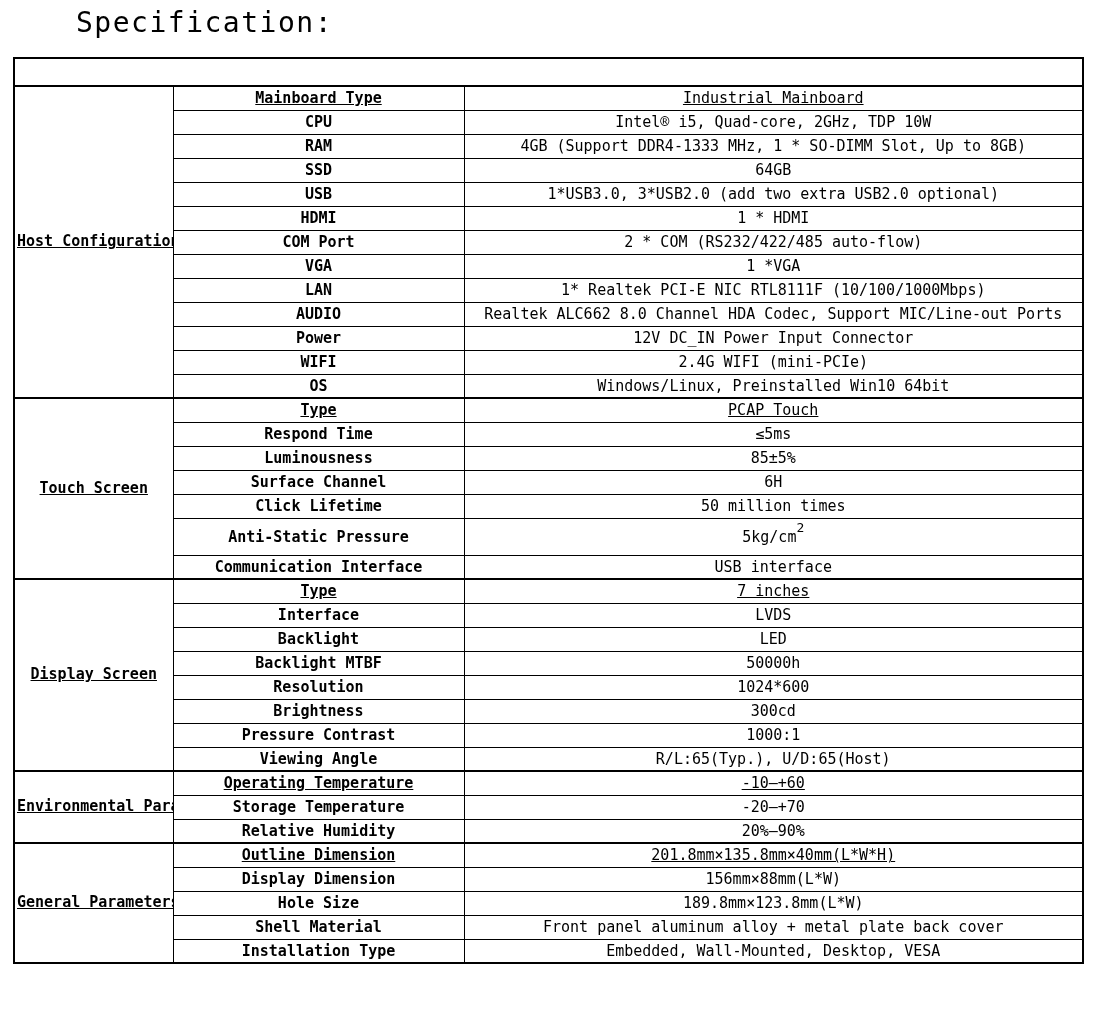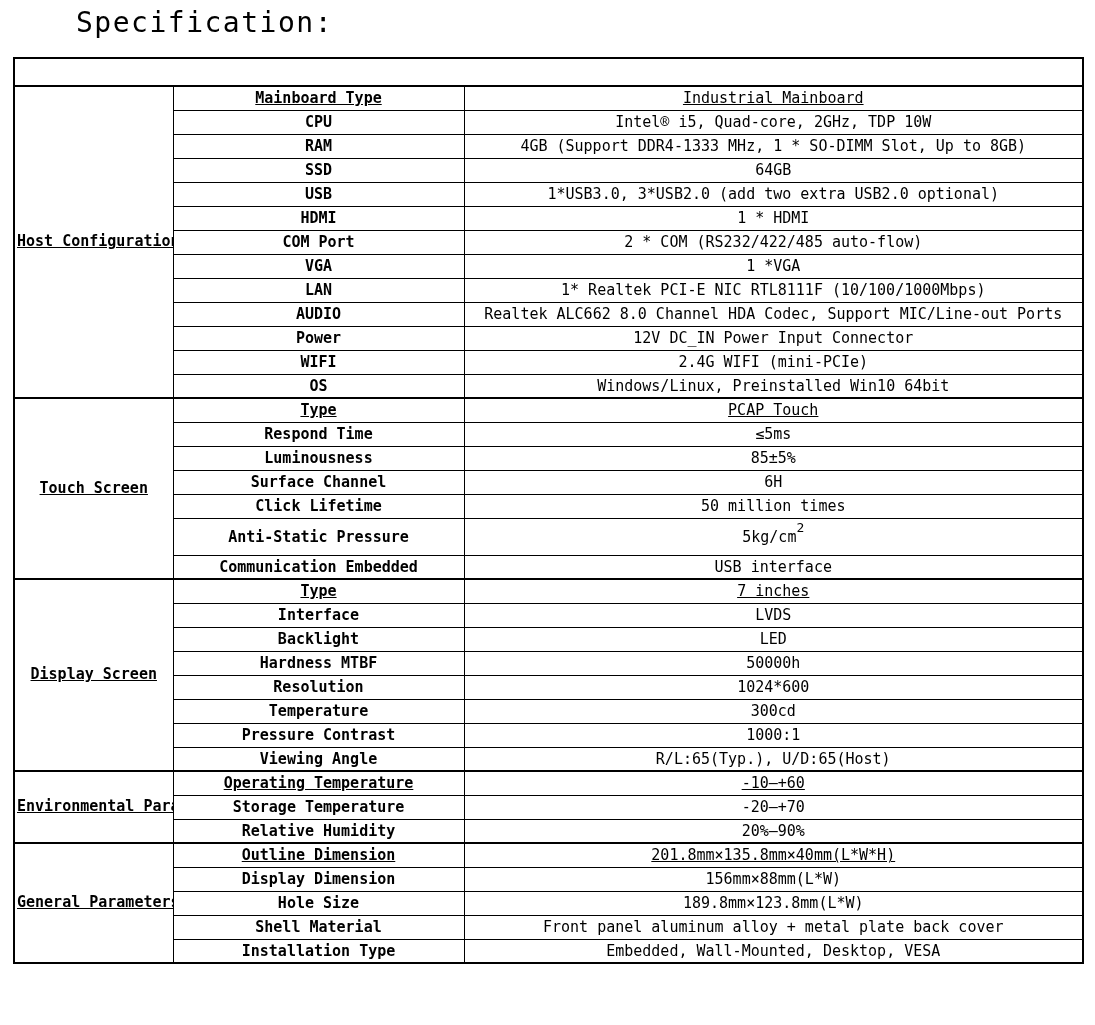--- a/index.html
+++ b/index.html
@@ -150,47 +150,47 @@
       </tr>
       <tr class="spec-row">
         <td class="label-cell">Click Lifetime</td>
         <td class="value-cell">50 million times</td>
       </tr>
       <tr class="spec-row tall-row">
         <td class="label-cell">Anti-Static Pressure</td>
         <td class="value-cell">5kg/cm<sup>2</sup></td>
       </tr>
       <tr class="spec-row">
-        <td class="label-cell">Communication Embedded</td>
+        <td class="label-cell">Communication Interface</td>
         <td class="value-cell">USB interface</td>
       </tr>
       <tr class="spec-row section-start">
         <td class="cat-cell" rowspan="8">Display
 Screen</td>
         <td class="label-cell">Type</td>
         <td class="value-cell">7 inches</td>
       </tr>
       <tr class="spec-row">
         <td class="label-cell">Interface</td>
         <td class="value-cell">LVDS</td>
       </tr>
       <tr class="spec-row">
         <td class="label-cell">Backlight</td>
         <td class="value-cell">LED</td>
       </tr>
       <tr class="spec-row">
-        <td class="label-cell">Hardness MTBF</td>
+        <td class="label-cell">Backlight MTBF</td>
         <td class="value-cell">50000h</td>
       </tr>
       <tr class="spec-row">
         <td class="label-cell">Resolution</td>
         <td class="value-cell">1024*600</td>
       </tr>
       <tr class="spec-row">
-        <td class="label-cell">Temperature</td>
+        <td class="label-cell">Brightness</td>
         <td class="value-cell">300cd</td>
       </tr>
       <tr class="spec-row">
         <td class="label-cell">Pressure Contrast</td>
         <td class="value-cell">1000:1</td>
       </tr>
       <tr class="spec-row">
         <td class="label-cell">Viewing Angle</td>
         <td class="value-cell">R/L:65(Typ.), U/D:65(Host)</td>
       </tr>

